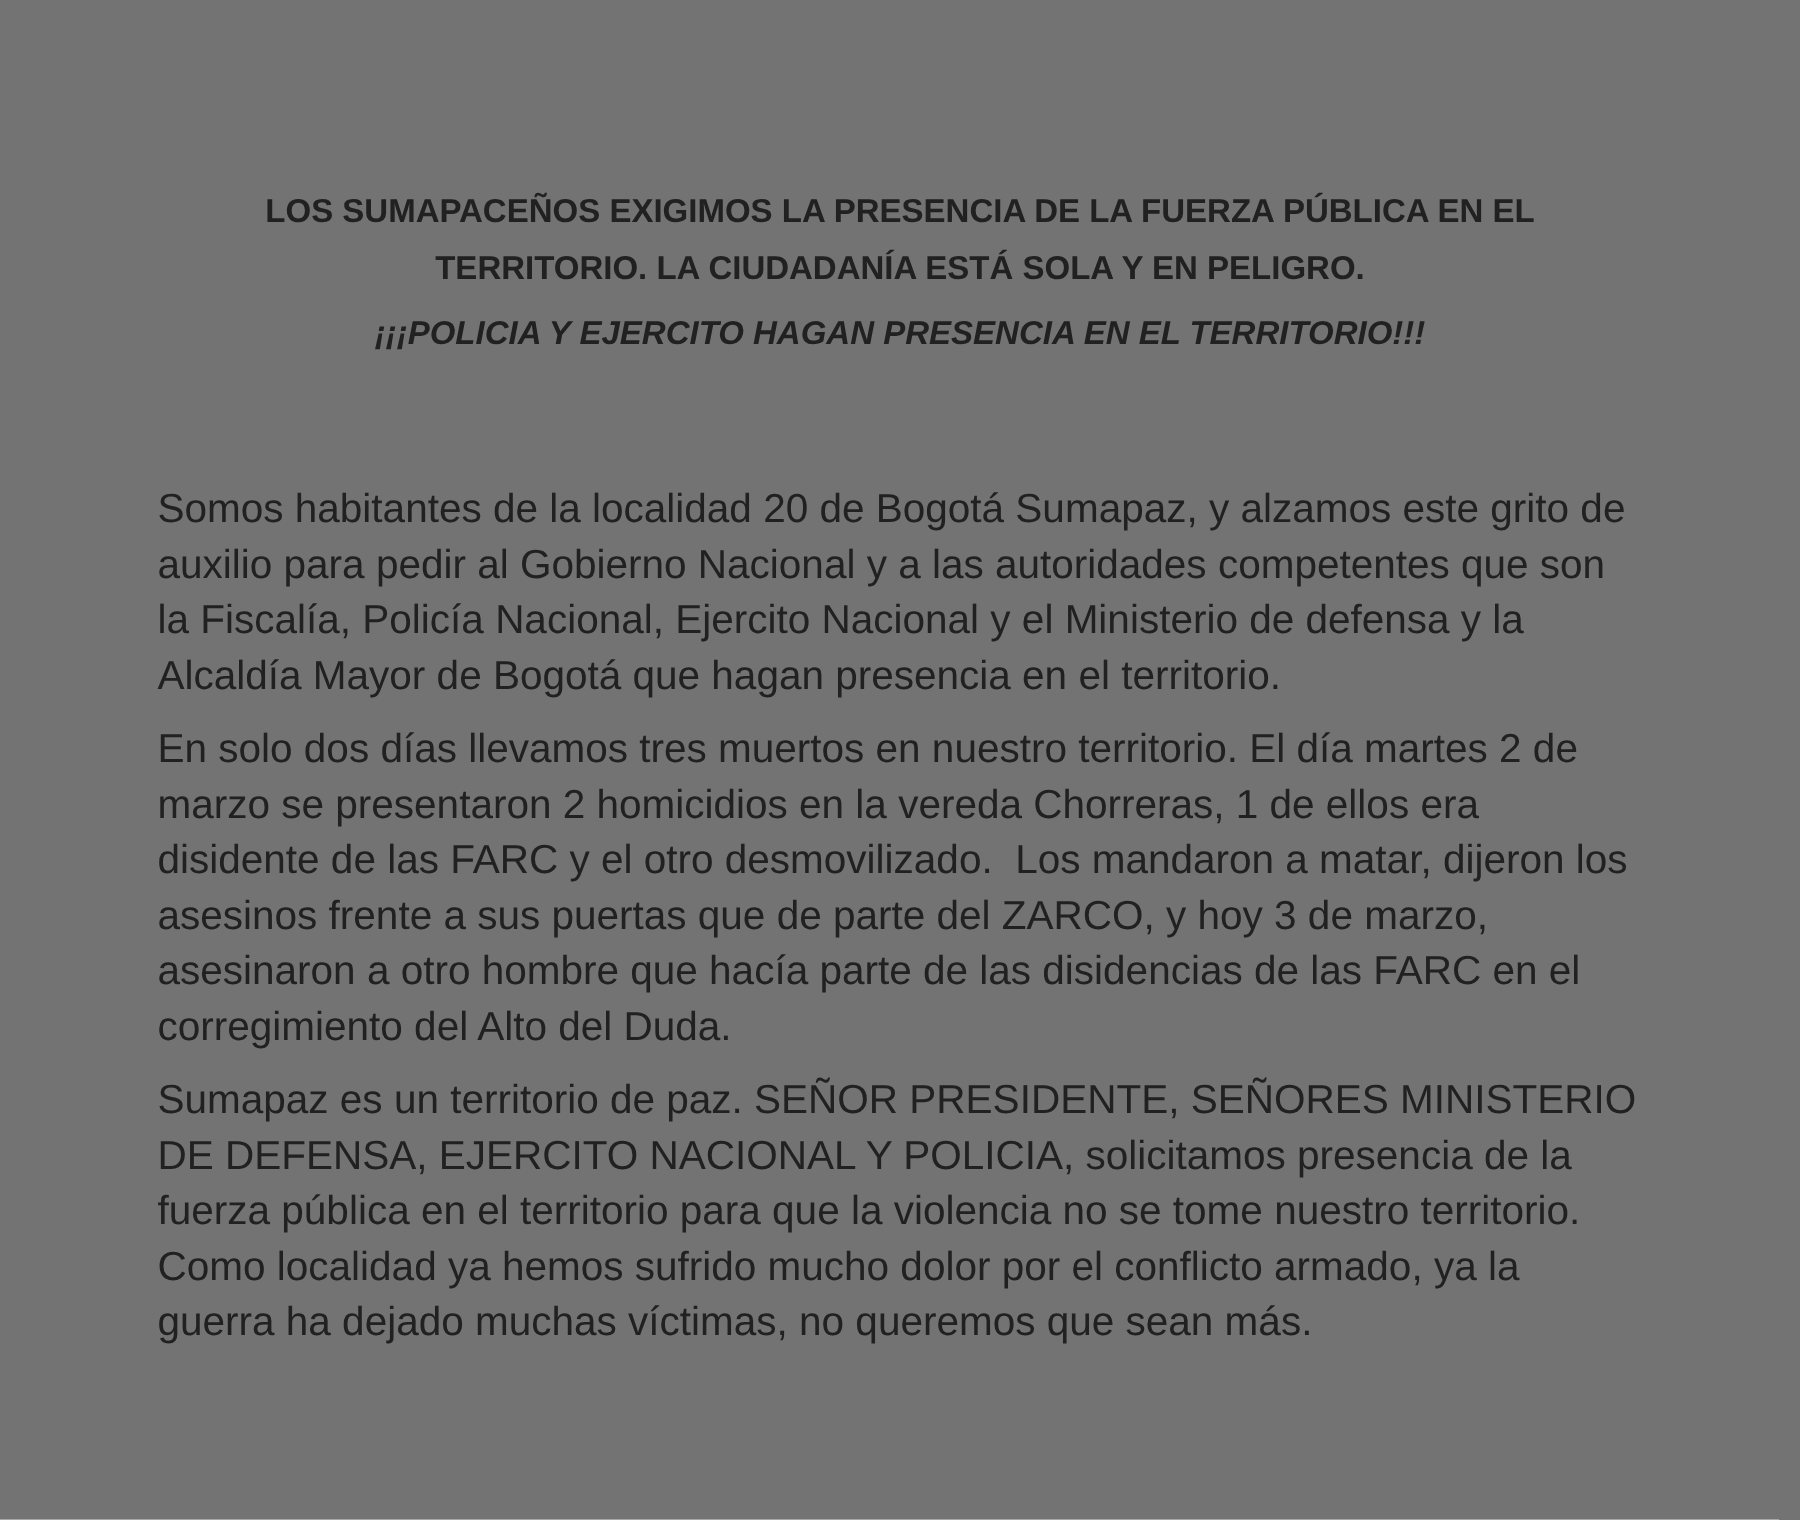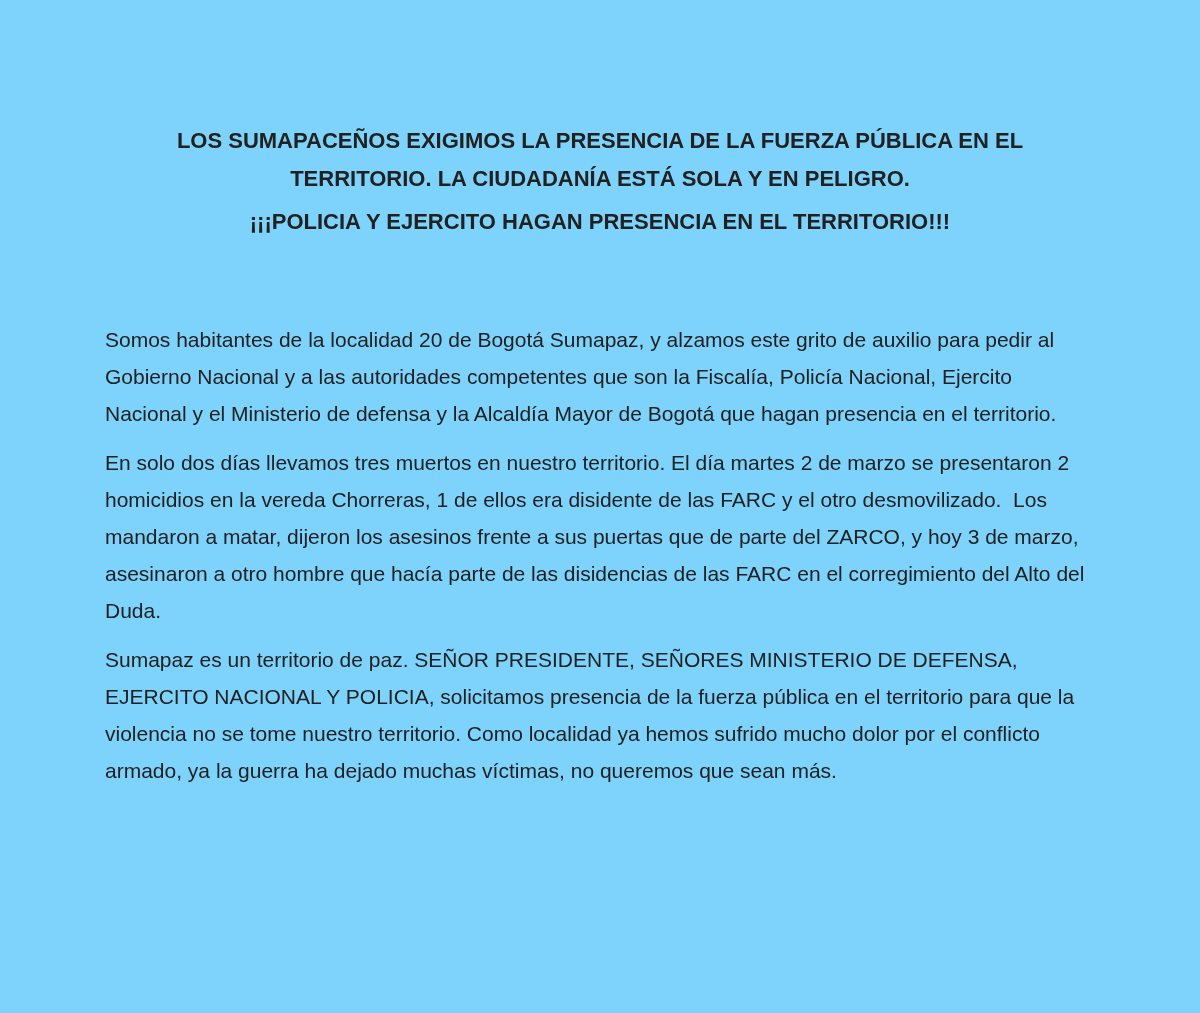--- a/index.html
+++ b/index.html
@@ -12,43 +12,44 @@
     height: 1013px;
     overflow: hidden;
     font-family: "Liberation Sans", "DejaVu Sans", sans-serif;
     color: #212121;
   }
   .page {
     box-sizing: border-box;
     width: 1200px;
     height: 1013px;
     padding: 122px 105px 40px 105px;
-    background: #7dd3fc;
+    background: #737373;
   }
   .doc-title {
     font-size: 22px;
     font-weight: bold;
     line-height: 38px;
     text-align: center;
     max-width: 965px;
     margin: 0 auto 5px auto;
     color: #212121;
     white-space: pre-wrap;
   }
   .doc-subtitle {
     font-size: 22px;
     font-weight: bold;
     line-height: 38px;
     text-align: center;
     margin: 0 auto 80px auto;
     color: #212121;
     white-space: pre-wrap;
+    font-style: italic;
   }
   .body-paragraph {
-    font-size: 21px;
+    font-size: 27px;
     line-height: 37px;
     text-align: left;
     margin: 0 0 12px 0;
     color: #212121;
     white-space: pre-wrap;
     max-width: 990px;
   }
   .body-paragraph.bold {
     font-weight: bold;
   }

